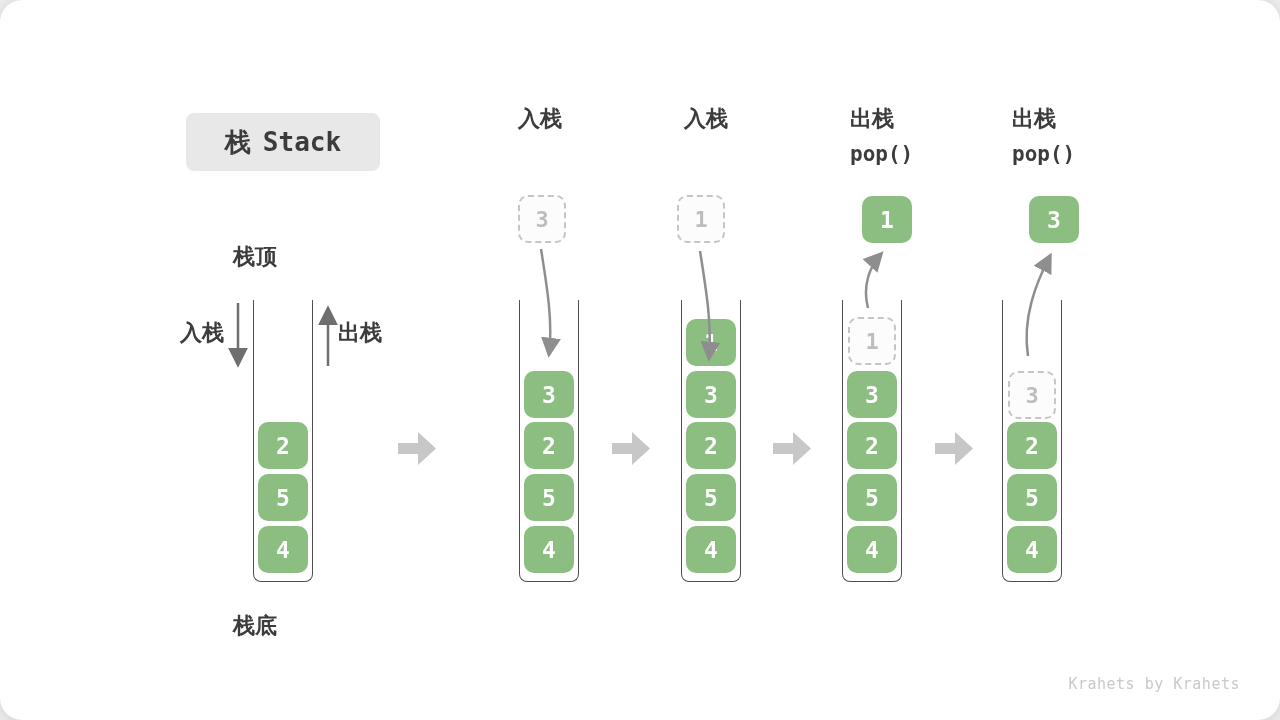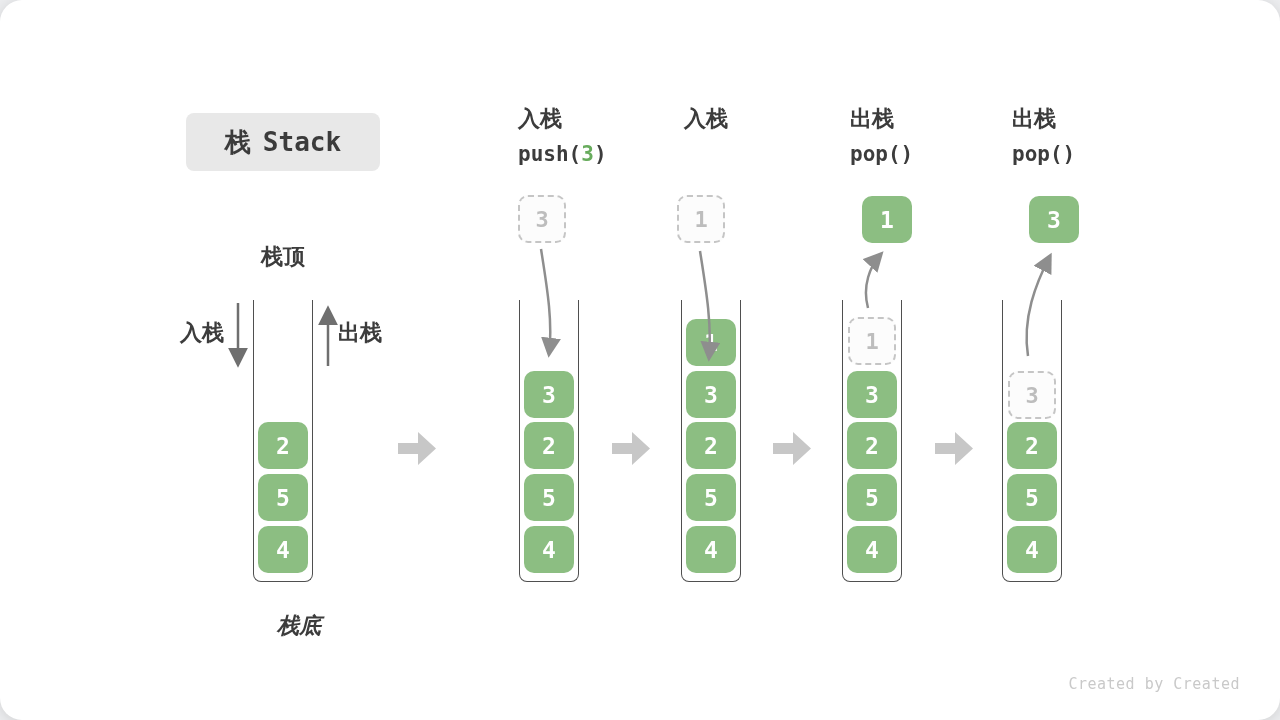--- a/index.html
+++ b/index.html
@@ -6,21 +6,21 @@
     background:#ECEDEF;font-family:"DejaVu Sans",sans-serif;}
   .card{position:absolute;left:0;top:0;width:1280px;height:720px;background:#ffffff;
     border-radius:22px;box-shadow:0 2px 14px rgba(0,0,0,.12);}
   .overlay{position:absolute;left:0;top:0;width:1280px;height:720px;pointer-events:none;}
 
   .title-box{position:absolute;left:186px;top:113px;width:194px;height:58px;background:#E8E8E8;
     border-radius:8px;display:flex;align-items:center;justify-content:center;gap:12px;
     font-family:"DejaVu Sans Mono",monospace;font-size:26px;font-weight:bold;color:#3B3B3B;}
 
   .zh-label{position:absolute;font-size:22px;font-weight:bold;color:#3C3C3C;}
-  .centered{text-align:center;}
+  .centered{text-align:left;}
 
   .op{position:absolute;width:170px;}
   .op .zh{font-size:22px;font-weight:bold;color:#3C3C3C;margin-bottom:8px;}
   .op .code{font-family:"DejaVu Sans Mono",monospace;font-size:21px;font-weight:bold;color:#3C3C3C;}
   .op .arg{color:#68AC5D;}
 
   .wall{position:absolute;width:60px;height:282px;box-sizing:border-box;
     border-left:1.5px solid #4F4F4F;border-right:1.5px solid #4F4F4F;border-bottom:1.5px solid #4F4F4F;
     border-radius:0 0 8px 8px;top:300px;}
 
@@ -41,36 +41,35 @@
 
 <div class="card">
 
   <div class="title-box">
     <span>栈</span>
     <span>Stack</span>
   </div>
 
   <div class="op" style="left:518px;top:104px;">
     <div class="zh">入栈</div>
-    <div class="code"><span>push(</span><span class="arg">3</span><span>)</span></div>
   </div>
   <div class="op" style="left:684px;top:104px;">
     <div class="zh">入栈</div>
   </div>
   <div class="op" style="left:850px;top:104px;">
     <div class="zh">出栈</div>
     <div class="code"><span>pop(</span><span class="arg"></span><span>)</span></div>
   </div>
   <div class="op" style="left:1012px;top:104px;">
     <div class="zh">出栈</div>
     <div class="code"><span>pop(</span><span class="arg"></span><span>)</span></div>
   </div>
 
   <div class="zh-label centered" style="left:233px;top:242px;width:100px;">栈顶</div>
-  <div class="zh-label centered" style="left:249px;top:611px;width:100px;font-style:italic;">栈底</div>
+  <div class="zh-label centered" style="left:233px;top:611px;width:100px;">栈底</div>
   <div class="zh-label" style="left:172px;top:318px;width:52px;text-align:right;">入栈</div>
   <div class="zh-label" style="left:338px;top:318px;width:52px;">出栈</div>
 
   <div class="wall" style="left:253px;"></div>
   <div class="wall" style="left:519px;"></div>
   <div class="wall" style="left:681px;"></div>
   <div class="wall" style="left:842px;"></div>
   <div class="wall" style="left:1002px;"></div>
 
   <div class="el" style="left:258px;top:422px;">2</div>
@@ -120,14 +119,14 @@
     <path d="M700,251 C706,289 712,324 709,358" stroke="#8E8E8E" stroke-width="2.5" fill="none" marker-end="url(#arrGray)"></path>
     <path d="M868,308 C862,286 870,266 881,254" stroke="#8E8E8E" stroke-width="2.5" fill="none" marker-end="url(#arrGray)"></path>
     <path d="M1028,356 C1022,318 1036,283 1050,256" stroke="#8E8E8E" stroke-width="2.5" fill="none" marker-end="url(#arrGray)"></path>
 
     <path d="M398,443 L418,443 L418,432 L436,448.5 L418,465 L418,454 L398,454 Z" fill="#C7C7C7"></path>
     <path d="M612,443 L632,443 L632,432 L650,448.5 L632,465 L632,454 L612,454 Z" fill="#C7C7C7"></path>
     <path d="M773,443 L793,443 L793,432 L811,448.5 L793,465 L793,454 L773,454 Z" fill="#C7C7C7"></path>
     <path d="M935,443 L955,443 L955,432 L973,448.5 L955,465 L955,454 L935,454 Z" fill="#C7C7C7"></path>
   </svg>
 
-  <div class="watermark">Created by Created</div>
+  <div class="watermark">Krahets by Krahets</div>
 </div>
 
 </body></html>

